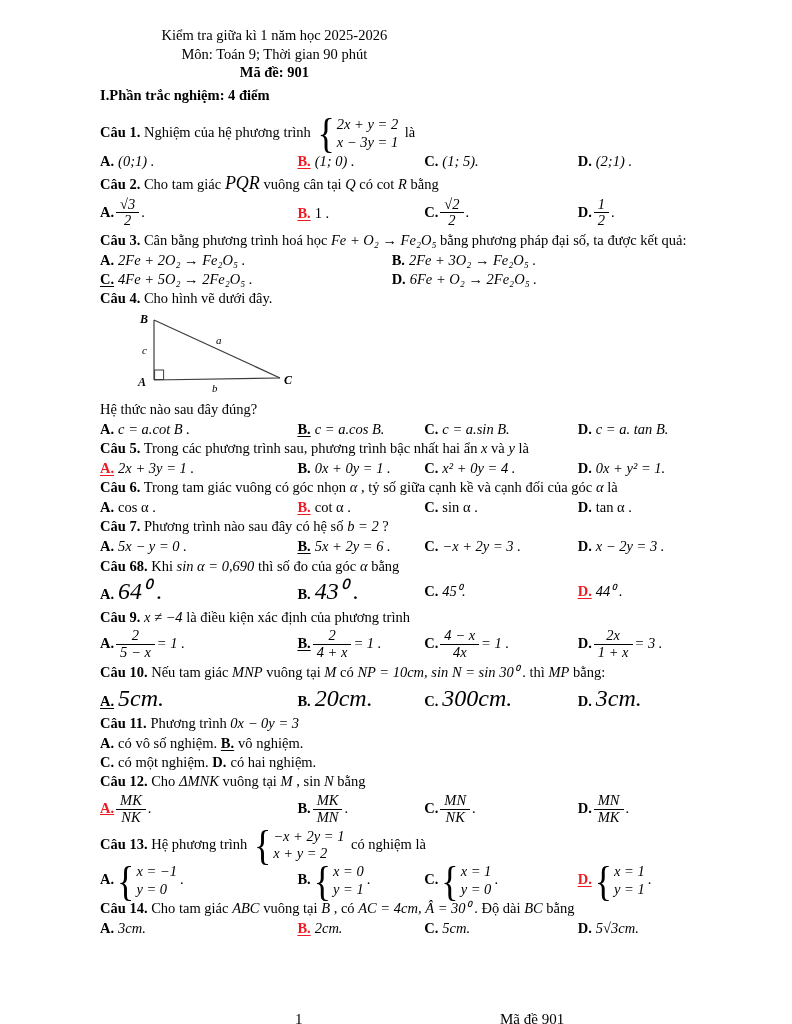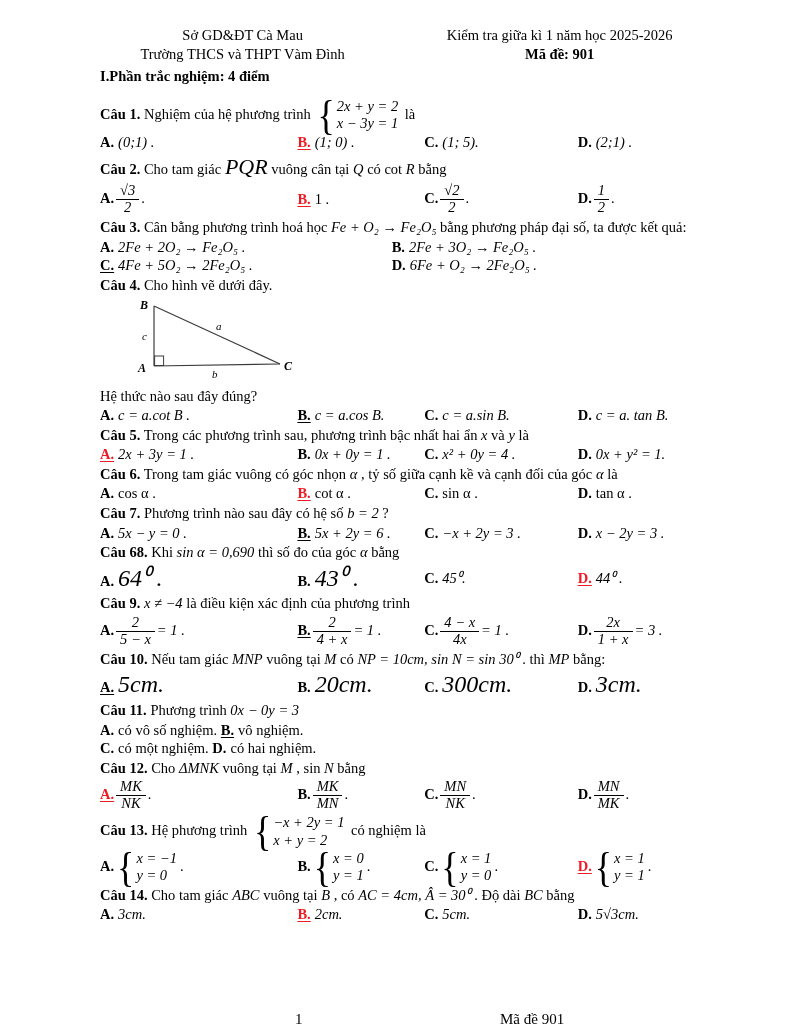--- a/index.html
+++ b/index.html
@@ -7,21 +7,21 @@
     font-family:"Liberation Serif",serif;font-size:14.5px;color:#000;
     padding:26px 58px 0 100px;position:relative;overflow:hidden;line-height:1.28;}
   .hdr{display:flex;margin-bottom:4px;}
   .hdr-left{width:45%;text-align:center;}
   .hdr-right{width:55%;text-align:center;}
   .b{font-weight:bold;}
   .sect{font-weight:bold;margin:2px 0 12px 0;}
   .q{margin:0 0 1px 0;}
   .qt{margin:1px 0;}
   .qlbl{font-weight:bold;text-align:right;}
-  .mlg{font-style:italic;font-size:22px;}
+  .mlg{font-style:italic;font-size:18px;}
   .opts4{display:flex;margin:1px 0;align-items:center;}
   .opts4 .opt:nth-child(1){width:26%;}
   .opts4 .opt:nth-child(2){width:21.5%;margin-left:44px;}
   .opts4 .opt:nth-child(3){width:26%;}
   .opts4 .opt:nth-child(4){width:26.5%;}
   .opts2 .orow{display:flex;margin:0;}
   .opts2 .orow .opt:nth-child(1){width:46%;}
   .opts2 .orow .opt:nth-child(2){width:54%;}
   .opts2b .orow .opt:nth-child(1){width:73%;}
   .opts2b .orow .opt:nth-child(2){width:27%;}
@@ -45,26 +45,23 @@
   .ftr{position:absolute;bottom:14px;left:100px;right:58px;font-size:15px;}
   .ftr .pg{position:absolute;left:195px;}
   .ftr .code{position:absolute;left:400px;}
 </style>
 </head>
 <body>
 
 <div class="page">
 
   <div class="hdr">
-    <div class="hdr-left">
-      <div>Sở GD&amp;ĐT Cà Mau</div>
-      <div>Trường THCS và THPT Vàm Đình</div>
-    </div>
     <div class="hdr-right">
       <div>Kiểm tra giữa kì 1 năm học 2025-2026</div>
+      <div>Môn: Toán 9; Thời gian 90 phút</div>
       <div class="b">Mã đề: 901</div>
     </div>
   </div>
 
   <div class="sect">I.Phần trắc nghiệm: 4 điểm</div>
 
   <div class="q">
     <div class="qt">
       <span class="qlbl">Câu 1.</span><span> Nghiệm của hệ phương trình</span>
       <span class="sys">

